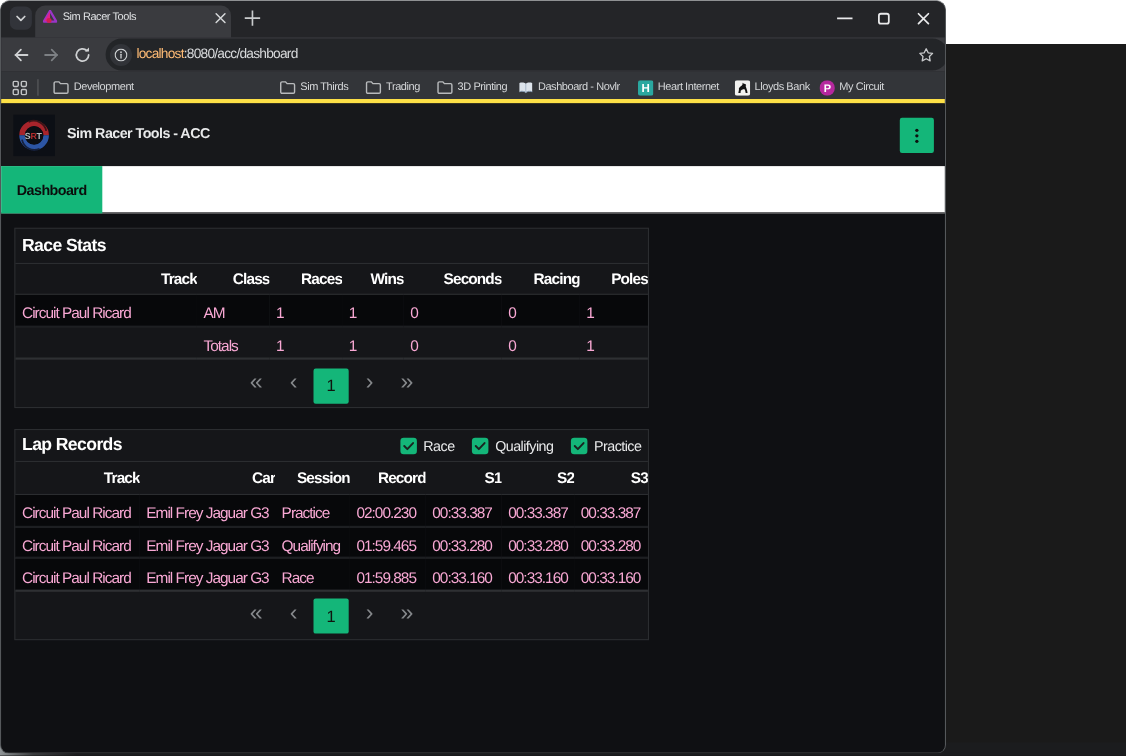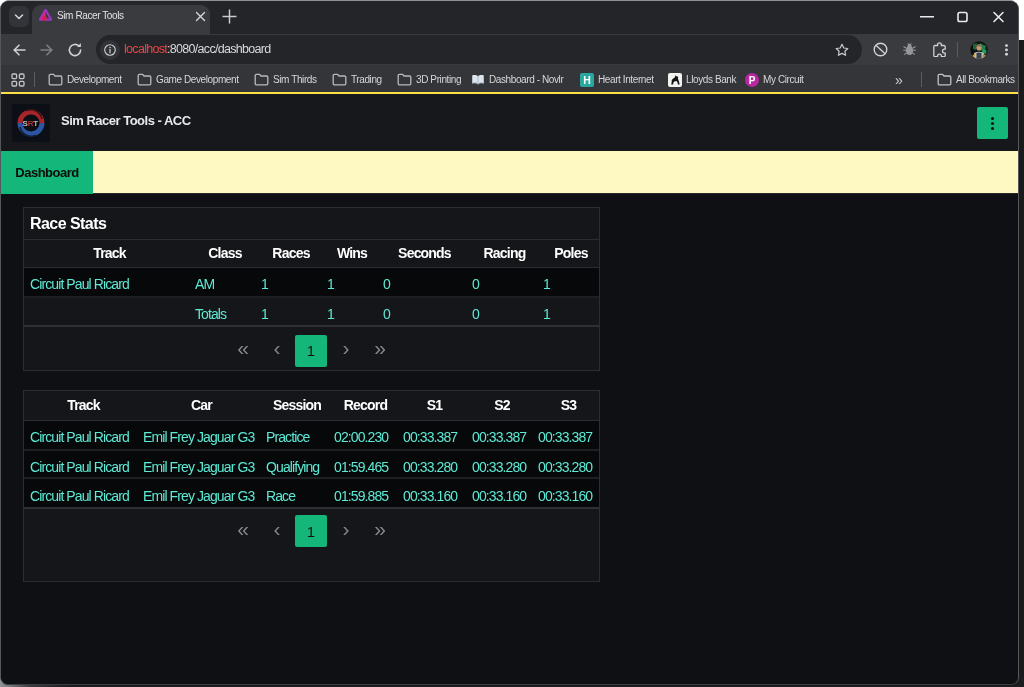--- a/index.html
+++ b/index.html
@@ -1,54 +1,54 @@
 <!DOCTYPE html>
 <html><head>
 <meta charset="utf-8">
 <style>
   * { margin:0; padding:0; box-sizing:border-box; }
   html,body { width:1024px; height:687px; overflow:hidden; }
   body { font-family:"Liberation Sans", sans-serif; background:#1a1a1a; position:relative; }
   #topbg { position:absolute; top:0; left:0; width:1024px; height:40px; background:#ffffff; }
   #botbg { position:absolute; bottom:0; left:0; width:1024px; height:12px; background:linear-gradient(90deg,#8f9496 0px,#3a3c3e 30px,#1b1c1e 70px); }
-  #win { position:absolute; top:0; left:0; width:1019px; height:685px;
+  #win { position:absolute; top:0; left:0; width:860px; height:685px;
          border-radius:9px 9px 8px 8px; background:#242528; overflow:hidden;
          border:1px solid #55585b; border-top-color:#8f9193; border-bottom-color:#3a3c3e; }
   
   #tabstrip { position:absolute; top:0; left:0; right:0; height:33px; background:#242528; }
   #tsearch { position:absolute; left:8px; top:5px; width:20px; height:21px; background:#32343a; border-radius:6px; }
   #tab { position:absolute; left:31px; top:4px; width:178px; height:29px; background:#3a3b3f; border-radius:9px 9px 0 0; }
   #tab .title { position:absolute; left:25px; top:5px; font-size:10px; color:#dfe1e3; letter-spacing:-0.4px; }
   #newtab { position:absolute; left:219px; top:6px; width:19px; height:19px; }
   #wctl { position:absolute; right:0; top:0; height:33px; }
   
   #toolbar { position:absolute; top:33px; left:0; right:0; height:31px; background:#3a3b3f; }
   #omni { position:absolute; left:95px; top:1px; width:766px; height:29px; background:#232528; border-radius:15px; }
   #omni .url { position:absolute; left:28px; top:6.5px; font-size:12.5px; letter-spacing:-0.7px; color:#d7d9db; }
-  #omni .url .dom { color:#ef4444; }
-  
-  #bookbar { position:absolute; top:64px; left:0; right:0; height:30px; background:#333539; border-bottom:3px solid #fde047; }
+  #omni .url .dom { color:#fdba74; }
+  
+  #bookbar { position:absolute; top:64px; left:0; right:0; height:30px; background:#333539; border-bottom:5px solid #fde047; }
   .bm { position:absolute; top:0; height:29px; display:flex; align-items:center; font-size:10px; letter-spacing:-0.4px; color:#d5d7d9; white-space:nowrap; }
   .bm svg, .bm .ico { margin-right:4px; flex:none; }
   
   #page { position:absolute; top:93px; left:0; right:0; bottom:0; background:#0f1013; }
   #appheader { position:absolute; top:0; left:0; right:0; height:57px; background:#17181b; }
   #appheader .apptitle { position:absolute; left:60px; top:19px; font-size:13px; line-height:15px; color:#e8e9ea; font-weight:bold; letter-spacing:-0.5px; }
-  #apptabs { position:absolute; top:57px; left:0; right:0; height:43px; background:#fef9c3; border-bottom:1px solid #28292c; }
+  #apptabs { position:absolute; top:57px; left:0; right:0; height:43px; background:#ffffff; border-bottom:1px solid #28292c; }
   .apptab { position:absolute; top:0; height:43px; display:flex; align-items:center; justify-content:center; font-weight:bold; font-size:13px; letter-spacing:-0.5px; }
   #tab-dash { left:0; width:92px; background:#14b679; color:#0b0d0c; }
   #tab-sess { left:92px; width:84px; color:#85878a; }
   #menubtn { position:absolute; right:10px; top:13px; width:31px; height:32px; background:#14b679; border-radius:2px; }
   #menubtn i { position:absolute; left:14px; width:3.4px; height:3.4px; border-radius:50%; background:#0c120f; }
   
-  .panel { position:absolute; left:12px; width:577px; background:#151619; border:1px solid #2b2d30;margin-left:10px; }
+  .panel { position:absolute; left:12px; width:577px; background:#151619; border:1px solid #2b2d30; }
   .ptitle { font-weight:bold; font-size:16px; letter-spacing:-0.55px; color:#ffffff; padding-left:6px; display:flex; align-items:center; border-bottom:1px solid #2b2d30; }
   table { border-collapse:collapse; table-layout:fixed; width:100%; }
-  th { text-align:center; font-weight:bold; font-size:14px; letter-spacing:-0.8px; color:#fff; padding:0 0 0 6px; white-space:nowrap; overflow:hidden; }
-  td { font-size:14px; letter-spacing:-0.9px; color:#5eead4; padding:5px 0 0 6px; white-space:nowrap; overflow:hidden; }
+  th { text-align:right; font-weight:bold; font-size:14px; letter-spacing:-0.8px; color:#fff; padding:0 0 0 6px; white-space:nowrap; overflow:hidden; }
+  td { font-size:14px; letter-spacing:-0.9px; color:#f9a8d4; padding:5px 0 0 6px; white-space:nowrap; overflow:hidden; }
   tr.dark { background:#07080a; }
   .pager { display:flex; align-items:center; justify-content:center; }
   .pgch { color:#85888b; font-size:21px; line-height:21px; display:inline-block; text-align:center; position:relative; top:-3px; }
   .pgbtn { width:32px; height:32px; background:#14b679; border-radius:2px; color:#10150f; font-size:15px; flex:none;
            display:flex; align-items:center; justify-content:center; }
   .cbrow { display:flex; align-items:center; }
   .cb { width:15px; height:15px; border-radius:3px; background:#14b679; margin-right:6px; position:relative; flex:none; }
   .cblab { font-size:13px; letter-spacing:-0.5px; color:#e8e9ea; font-weight:normal; }
 </style>
 </head>
@@ -158,26 +158,20 @@
           <rect x="8.4" y="8.4" width="4.6" height="4.6" rx="1"></rect>
         </g>
       </svg>
       <div style="position:absolute;left:33px;top:7px;width:1px;height:15px;background:#5c5e61"></div>
       <div class="bm" style="left:47px">
         <svg class="ico" width="15" height="13" viewBox="0 0 15 13">
           <path d="M1.2 2.6 a1.2 1.2 0 0 1 1.2 -1.2 h3.2 l1.4 1.6 h5.6 a1.2 1.2 0 0 1 1.2 1.2 v6.4 a1.2 1.2 0 0 1 -1.2 1.2 H2.4 a1.2 1.2 0 0 1 -1.2 -1.2 Z" fill="none" stroke="#b8babc" stroke-width="1.3"></path>
         </svg>
         <span>Development</span>
       </div>
-      <div class="bm" style="left:136px">
-        <svg class="ico" width="15" height="13" viewBox="0 0 15 13">
-          <path d="M1.2 2.6 a1.2 1.2 0 0 1 1.2 -1.2 h3.2 l1.4 1.6 h5.6 a1.2 1.2 0 0 1 1.2 1.2 v6.4 a1.2 1.2 0 0 1 -1.2 1.2 H2.4 a1.2 1.2 0 0 1 -1.2 -1.2 Z" fill="none" stroke="#b8babc" stroke-width="1.3"></path>
-        </svg>
-        <span>Game Development</span>
-      </div>
       <div class="bm" style="left:253px">
         <svg class="ico" width="15" height="13" viewBox="0 0 15 13">
           <path d="M1.2 2.6 a1.2 1.2 0 0 1 1.2 -1.2 h3.2 l1.4 1.6 h5.6 a1.2 1.2 0 0 1 1.2 1.2 v6.4 a1.2 1.2 0 0 1 -1.2 1.2 H2.4 a1.2 1.2 0 0 1 -1.2 -1.2 Z" fill="none" stroke="#b8babc" stroke-width="1.3"></path>
         </svg>
         <span>Sim Thirds</span>
       </div>
       <div class="bm" style="left:331px">
         <svg class="ico" width="15" height="13" viewBox="0 0 15 13">
           <path d="M1.2 2.6 a1.2 1.2 0 0 1 1.2 -1.2 h3.2 l1.4 1.6 h5.6 a1.2 1.2 0 0 1 1.2 1.2 v6.4 a1.2 1.2 0 0 1 -1.2 1.2 H2.4 a1.2 1.2 0 0 1 -1.2 -1.2 Z" fill="none" stroke="#b8babc" stroke-width="1.3"></path>
         </svg>
@@ -297,20 +291,36 @@
       <div class="pager" style="height:43px;padding-top:4px;">
         <span class="pgch" style="width:16px;margin-right:22px">«</span>
         <span class="pgch" style="width:8px;margin-right:14px">‹</span>
         <div class="pgbtn">1</div>
         <span class="pgch" style="width:8px;margin-left:15px">›</span>
         <span class="pgch" style="width:16px;margin-left:22px">»</span>
       </div>
     </div>
 
     <div class="panel" id="panel2" style="top:296px;height:192px;">
+      <div class="ptitle" style="height:29px;">Lap Records
+        <div class="cbrow" style="position:absolute;right:6px;">
+          <span class="cb"><svg width="15" height="15" viewBox="0 0 15 15">
+                <path d="M3.5 7.5 L6.3 10.3 L11.5 4.8" stroke="#1a2420" stroke-width="1.8" fill="none" stroke-linecap="round" stroke-linejoin="round"></path>
+              </svg></span>
+            <span class="cblab" style="margin-right:16px">Race</span>
+          <span class="cb"><svg width="15" height="15" viewBox="0 0 15 15">
+                <path d="M3.5 7.5 L6.3 10.3 L11.5 4.8" stroke="#1a2420" stroke-width="1.8" fill="none" stroke-linecap="round" stroke-linejoin="round"></path>
+              </svg></span>
+            <span class="cblab" style="margin-right:16px">Qualifying</span>
+          <span class="cb"><svg width="15" height="15" viewBox="0 0 15 15">
+                <path d="M3.5 7.5 L6.3 10.3 L11.5 4.8" stroke="#1a2420" stroke-width="1.8" fill="none" stroke-linecap="round" stroke-linejoin="round"></path>
+              </svg></span>
+            <span class="cblab">Practice</span>
+        </div>
+      </div>
       <table>
         <colgroup>
             <col style="width:113px">
             <col style="width:123px">
             <col style="width:68px">
             <col style="width:69px">
             <col style="width:69px">
             <col style="width:66px">
             <col>
           </colgroup>

